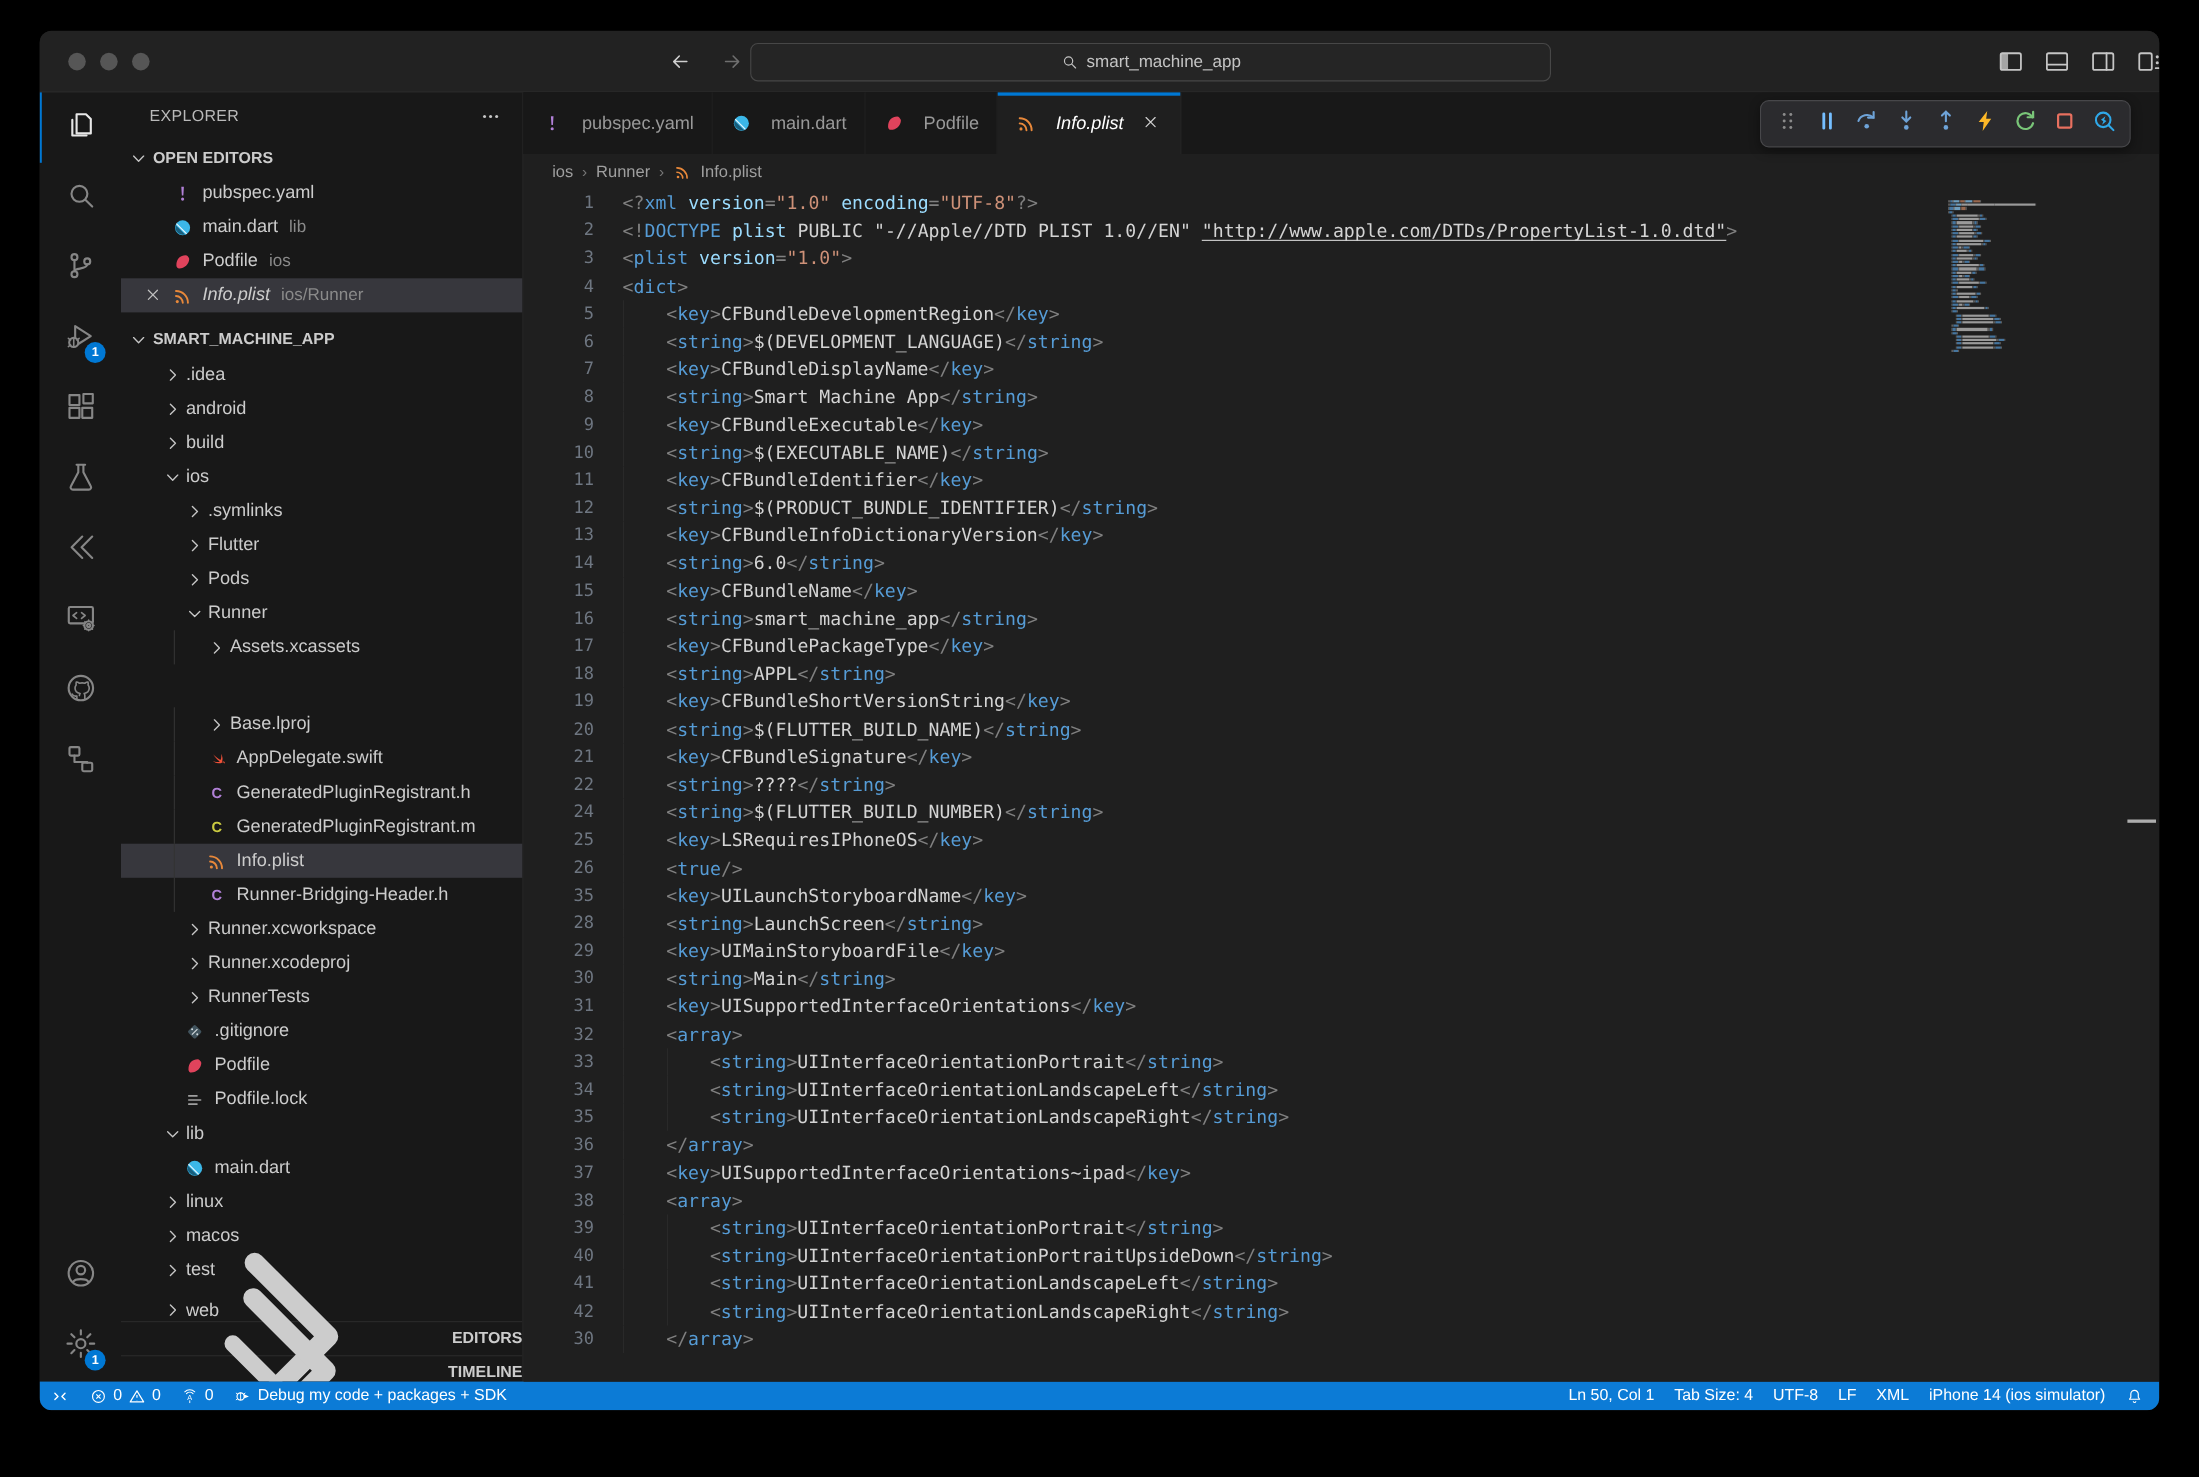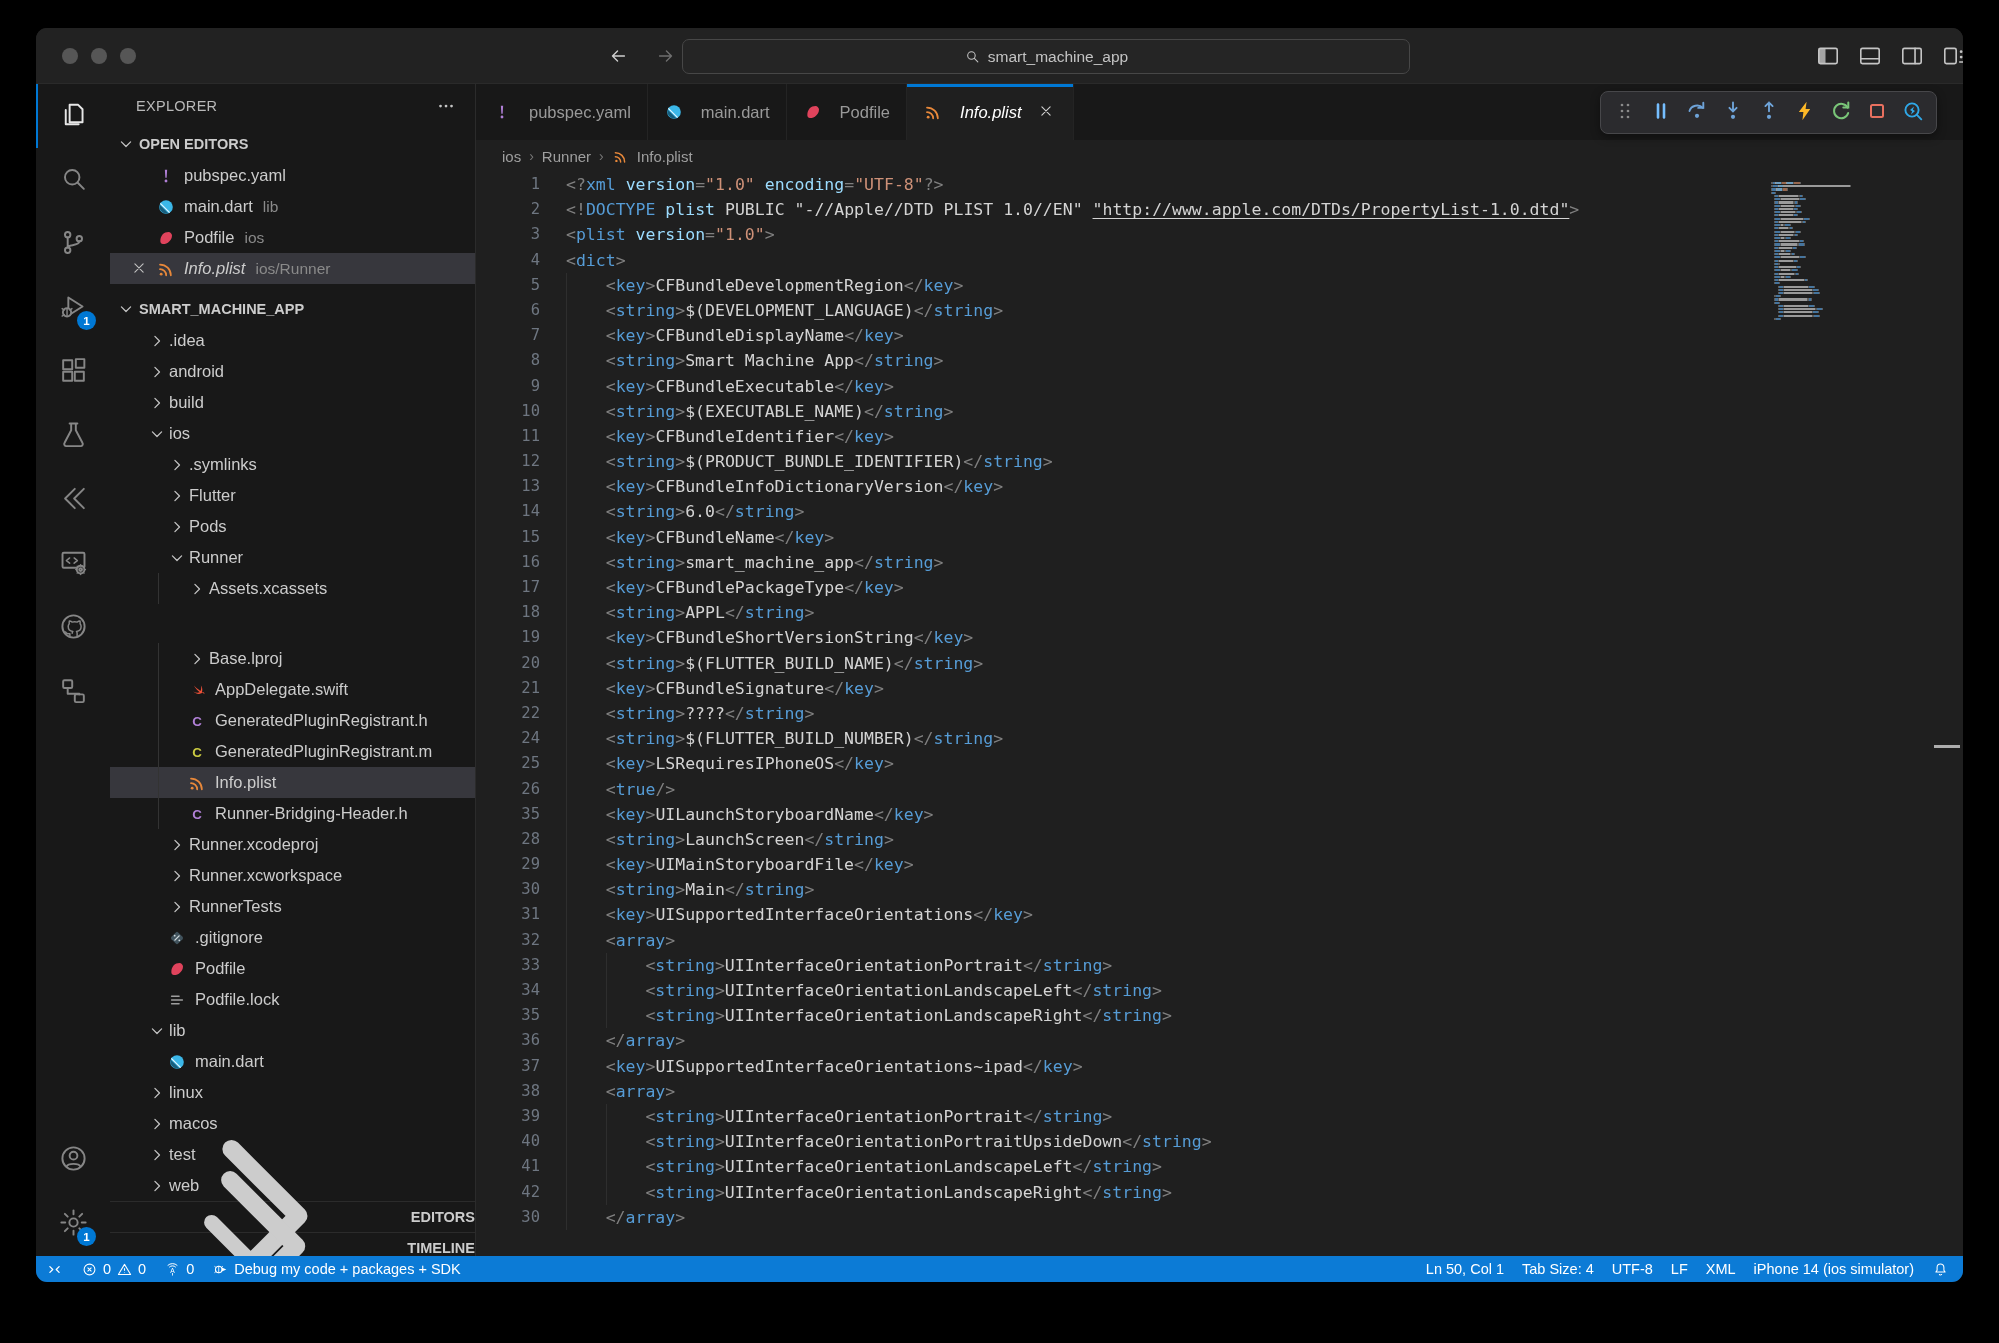--- a/index.html
+++ b/index.html
@@ -410,27 +410,27 @@
               <span class="tguide"></span>
               <span class="fico"><svg viewBox="0 0 24 24">
                   <text x="12" y="17.5" font-size="16" font-weight="bold" text-anchor="middle" fill="#b180d7" font-family="Liberation Sans, sans-serif">C</text>
                 </svg></span>
               <span>Runner-Bridging-Header.h</span>
             </div>
             <div class="tree-row" style="padding-left: 57px;">
               <span class="tree-chev"><svg viewBox="0 0 24 24" fill="none" stroke="currentColor" stroke-width="1.5" stroke-linecap="round" stroke-linejoin="round">
                   <path d="M9.5 6.5 15 12l-5.5 5.5"></path>
                 </svg></span>
+              <span>Runner.xcworkspace</span>
+            </div>
+            <div class="tree-row" style="padding-left: 57px;">
+              <span class="tree-chev"><svg viewBox="0 0 24 24" fill="none" stroke="currentColor" stroke-width="1.5" stroke-linecap="round" stroke-linejoin="round">
+                  <path d="M9.5 6.5 15 12l-5.5 5.5"></path>
+                </svg></span>
               <span>Runner.xcodeproj</span>
-            </div>
-            <div class="tree-row" style="padding-left: 57px;">
-              <span class="tree-chev"><svg viewBox="0 0 24 24" fill="none" stroke="currentColor" stroke-width="1.5" stroke-linecap="round" stroke-linejoin="round">
-                  <path d="M9.5 6.5 15 12l-5.5 5.5"></path>
-                </svg></span>
-              <span>Runner.xcworkspace</span>
             </div>
             <div class="tree-row" style="padding-left: 57px;">
               <span class="tree-chev"><svg viewBox="0 0 24 24" fill="none" stroke="currentColor" stroke-width="1.5" stroke-linecap="round" stroke-linejoin="round">
                   <path d="M9.5 6.5 15 12l-5.5 5.5"></path>
                 </svg></span>
               <span>RunnerTests</span>
             </div>
             <div class="tree-row" style="padding-left: 57px;">
               <span class="fico"><svg viewBox="0 0 24 24">
                   <rect x="6.3" y="6.3" width="11.4" height="11.4" rx="2" transform="rotate(45 12 12)" fill="#41535d"></rect>
@@ -477,21 +477,21 @@
                   <path d="M9.5 6.5 15 12l-5.5 5.5"></path>
                 </svg></span>
               <span>macos</span>
             </div>
             <div class="tree-row" style="padding-left: 37px;">
               <span class="tree-chev"><svg viewBox="0 0 24 24" fill="none" stroke="currentColor" stroke-width="1.5" stroke-linecap="round" stroke-linejoin="round">
                   <path d="M9.5 6.5 15 12l-5.5 5.5"></path>
                 </svg></span>
               <span>test</span>
             </div>
-            <div class="tree-row" style="padding-left: 37px;">
+            <div class="tree-row" style="padding-left: 37px; align-items: flex-end;">
               <span class="tree-chev"><svg viewBox="0 0 24 24" fill="none" stroke="currentColor" stroke-width="1.5" stroke-linecap="round" stroke-linejoin="round">
                   <path d="M9.5 6.5 15 12l-5.5 5.5"></path>
                 </svg></span>
               <span>web</span>
             </div>
           </div>
       </div>
       <div id="bottom-sections">
           <div class="sect-bottom">
             <span class="chev"><svg viewBox="0 0 24 24" fill="none" stroke="currentColor" stroke-width="1.5" stroke-linecap="round" stroke-linejoin="round">

